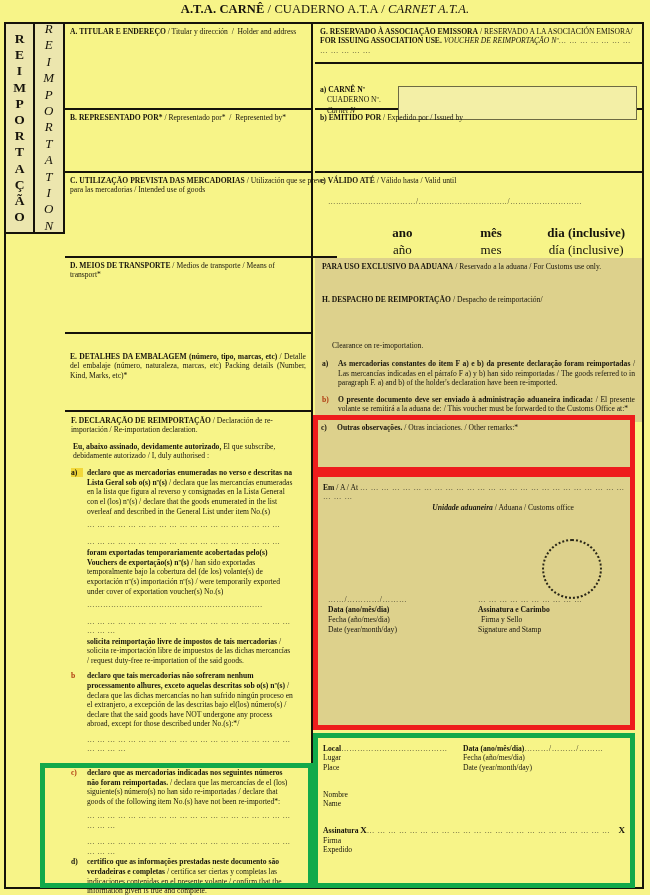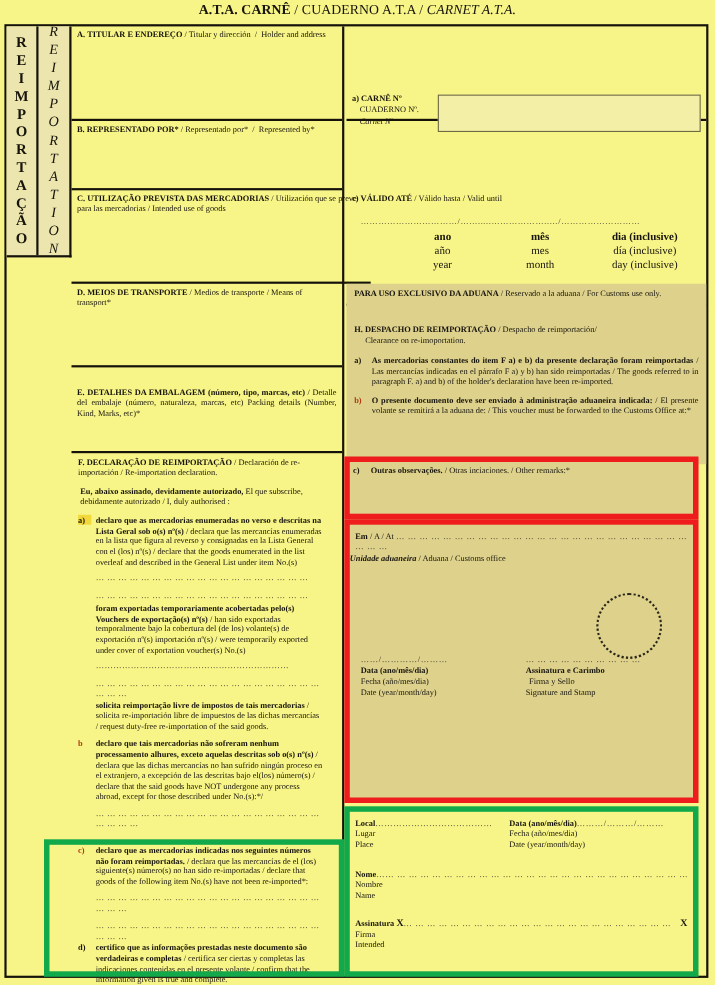--- a/index.html
+++ b/index.html
@@ -68,21 +68,21 @@
   
   .carnet-row{display:flex;align-items:flex-start;margin-top:16px;}
   .carnet-labels{font-size:7.6px;line-height:1.35;width:78px;flex:none;}
   .carnet-input{
     flex:1;height:32px;border:1px solid #6d6a43;background:#f3efa6;margin-top:1px;
   }
 
   
   .dots{letter-spacing:.6px;color:#3a3626;}
   .valid-line{font-size:7.4px;margin:12px 0 0 8px;}
-  .valid-cols{display:flex;font-size:10px;line-height:1.3;margin-left:60px;margin-top:3px;}
+  .valid-cols{display:flex;font-size:13px;line-height:1.3;margin-left:60px;margin-top:19px;}
   .valid-cols div{width:88px;text-align:left;}
   .valid-cols .c1{width:96px;text-align:center;}
   .valid-cols .c2{width:96px;text-align:center;}
   .valid-cols .c3{width:110px;text-align:center;}
   .valid-cols b{font-weight:bold;}
 
   
   .np{display:flex;margin-top:5px;font-size:7.6px;line-height:1.26;}
   .np .mk{width:16px;flex:none;font-weight:bold;}
   .np .bd{flex:1;}
@@ -225,32 +225,49 @@
         <div class="bd">
           <b>certifico que as informações prestadas neste documento são verdadeiras e completas</b>
           <span>/ certifica ser ciertas y completas las indicaciones contenidas en el presente volante / confirm that the information given is true and complete.</span>
         </div>
       </div>
     </div>
   </div>
 
   <div class="colR">
 
+    <div class="cell b" style="top:0;width:327px;height:40px;">
+      <div class="lbl">
+        <b>G.</b>
+        <b>RESERVADO À ASSOCIAÇÃO EMISSORA</b> /
+        <span>RESERVADO A LA ASOCIACIÓN EMISORA/</span>
+        <b>FOR ISSUING ASSOCIATION USE.</b>
+        <i>VOUCHER DE REIMPORTAÇÃO Nº</i><span class="dots">… … … … … … … … … … … …</span>
+      </div>
+    </div>
 
     <div class="cell b" style="top:40px;width:327px;height:46px;padding-top:5px;">
       <div class="carnet-row">
         <div class="carnet-labels">
           <div><b>a)</b> <b>CARNÊ Nº</b></div>
           <div style="padding-left:7px;">CUADERNO Nº.</div>
           <div style="padding-left:7px;font-style:italic;">Carnet Nº</div>
         </div>
         <div class="carnet-input"></div>
       </div>
     </div>
 
+    <div class="cell b" style="top:86px;width:327px;height:63px;">
+      <div class="lbl">
+        <b>b)</b>
+        <b>EMITIDO POR</b> /
+        <span>Expedido por</span> /
+        <span>Issued by</span>
+      </div>
+    </div>
 
     <div class="cell b" style="top:149px;width:327px;height:105px;">
       <div class="lbl">
         <b>c)</b>
         <b>VÁLIDO ATÉ</b> /
         <span>Válido hasta</span> /
         <span>Valid until</span>
       </div>
       <div class="valid-line dots">……………………………/…….....………………..…/………………………</div>
       <div class="valid-cols" style="margin-left:0;padding-left:38px;">
@@ -276,21 +293,21 @@
       <div class="lbl">
         <b>PARA USO EXCLUSIVO DA ADUANA</b> /
         <span>Reservado a la aduana</span> /
         <span>For Customs use only.</span>
       </div>
 
       <div class="lbl" style="margin-top:24px;">
         <b>H.</b>
         <b>DESPACHO DE REIMPORTAÇÃO</b> /
         <span>Despacho de reimportación/</span><br>
-        <span style="padding-left:10px;display:inline-block;">Clearance on re-imoportation.</span>
+        <span style="padding-left:10px;display:inline-block;margin-top:36px;">Clearance on re-imoportation.</span>
       </div>
 
       <div class="np" style="margin-top:9px;">
         <div class="mk">a)</div>
         <div class="bd" style="text-align:justify;">
           <b>As mercadorias constantes do item F a) e b) da presente declaração foram reimportadas</b>
           <span>/ Las mercancías indicadas en el párrafo F a) y b) han sido reimportadas / The goods referred to in paragraph F. a) and b) of the holder's declaration have been re-imported.</span>
         </div>
       </div>
 
@@ -314,21 +331,21 @@
     </div>
   </div>
 
   <div class="redbox" style="left:313px;top:472px;width:322px;height:258px;">
     <div class="lbl" style="margin:6px 0 0 5px;">
       <b>Em</b> /
       <span>A</span> /
       <span>At</span>
       <span class="dots">… … … … … … … … … … … … … … … … … … … … … … … … … … … …</span>
     </div>
-    <div class="lbl" style="text-align:left;margin-top:1px;padding-right:56px;">
+    <div class="lbl" style="text-align:right;margin-top:1px;padding-right:56px;">
       <i><b>Unidade aduaneira</b></i> /
       <span>Aduana</span> /
       <span>Customs office</span>
     </div>
 
     <div class="stamp-circle"></div>
 
     <div class="sig-row">
       <div class="c">
         <div class="dots">……/…………/………</div>
@@ -355,29 +372,28 @@
         <div>Place</div>
       </div>
       <div style="flex:1;">
         <div><b>Data (ano/mês/dia)</b><span class="dots">………/………/………</span></div>
         <div>Fecha (año/mes/dia)</div>
         <div>Date (year/month/day)</div>
       </div>
     </div>
 
     <div class="lbl" style="margin:18px 0 0 5px;">
-      <div><b>Nome</b><span class="dots">…… … … … … … … … … … … … … … … … … … … … … … … … … …</span></div>
       <div>Nombre</div>
       <div>Name</div>
     </div>
 
     <div class="lbl" style="margin:16px 5px 0 5px;">
       <div class="flex" style="align-items:baseline;">
         <b>Assinatura</b>&nbsp;<b style="font-size:9px;">X</b>
         <span class="dots" style="flex:1;">… … … … … … … … … … … … … … … … … … … … … … …</span>
         <b style="font-size:9px;">X</b>
       </div>
       <div>Firma</div>
-      <div>Intended</div>
+      <div>Expedido</div>
     </div>
   </div>
 
 </div>
 
 </body></html>

